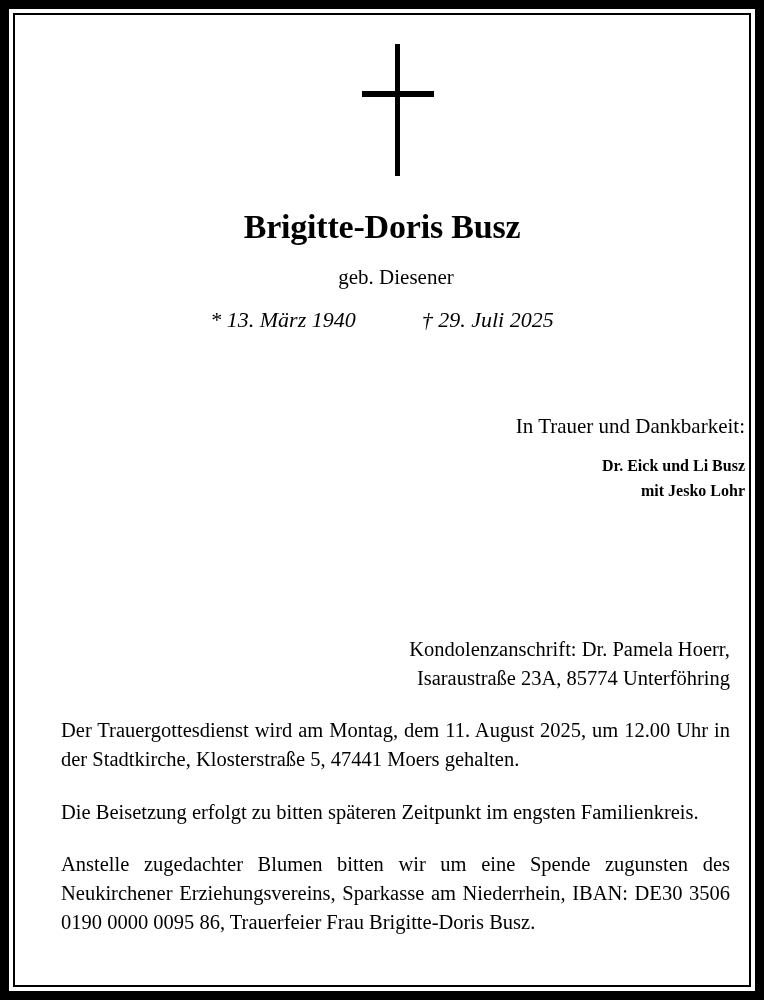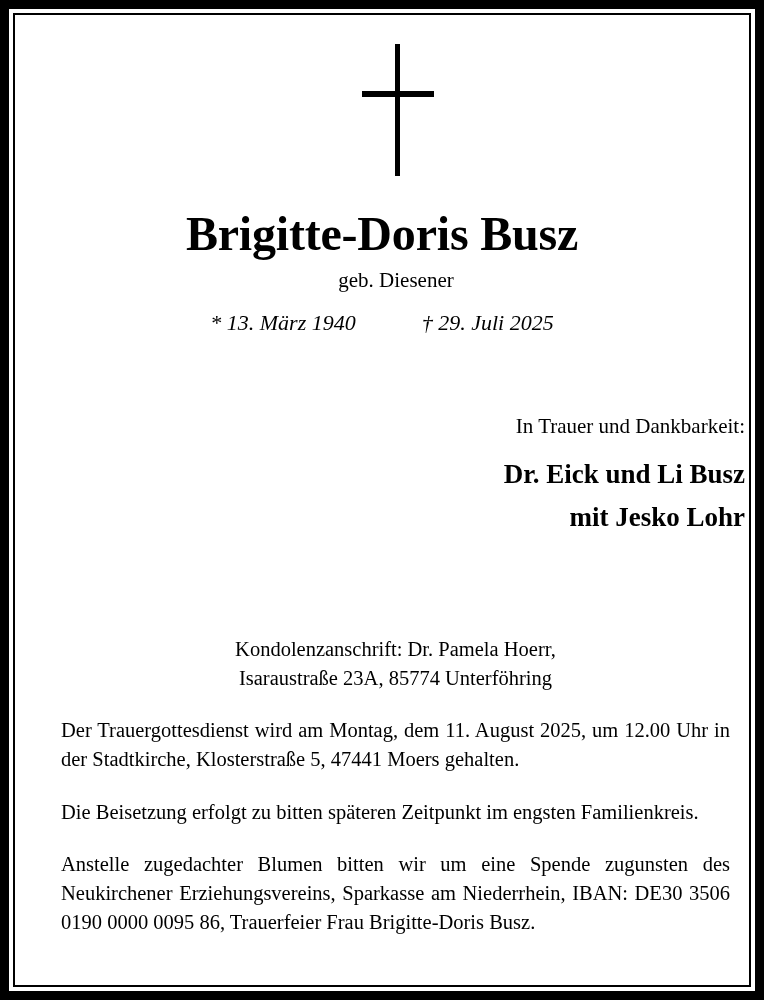--- a/index.html
+++ b/index.html
@@ -79,31 +79,31 @@
   
   .identity {
     position: absolute;
     left: 0;
     top: 194px;
     width: 734px;
     text-align: center;
   }
 
   .deceased-name {
-    font-size: 48px;
+    font-size: 34px;
     font-weight: bold;
     letter-spacing: -0.2px;
     line-height: 1.06;
     white-space: nowrap;
   }
 
   .maiden-name {
     font-size: 21px;
     font-weight: normal;
-    margin-top: 8px;
+    margin-top: 20px;
     line-height: 1.15;
     padding-left: 28px;
   }
 
   .dates {
     margin-top: 18px;
     font-size: 22px;
     line-height: 1.15;
     display: flex;
     justify-content: center;
@@ -124,21 +124,21 @@
     font-size: 21px;
     font-weight: normal;
     margin-left: 6px;
     line-height: 1.2;
     white-space: nowrap;
   }
   .mourners-list {
     margin-top: 14px;
   }
   .mourner-line {
-    font-size: 27px;
+    font-size: 16px;
     font-weight: bold;
     line-height: 1.58;
     white-space: nowrap;
   }
 
   
   .body-text {
     position: absolute;
     left: 46px;
     top: 620px;
@@ -149,21 +149,21 @@
     font-size: 20.5px;
     line-height: 1.40;
     text-align: justify;
     text-justify: inter-word;
     margin: 0 0 24px 0;
   }
   .para:last-child { margin-bottom: 0; }
 
   
   .para.ragged {
-    text-align: center;
+    text-align: right;
   }
   .para .nobreak { white-space: nowrap; }
 </style>
 </head>
 <body>
 
 <div class="page">
 
   <div class="frame-outer"></div>
   <div class="frame-inner"></div>

